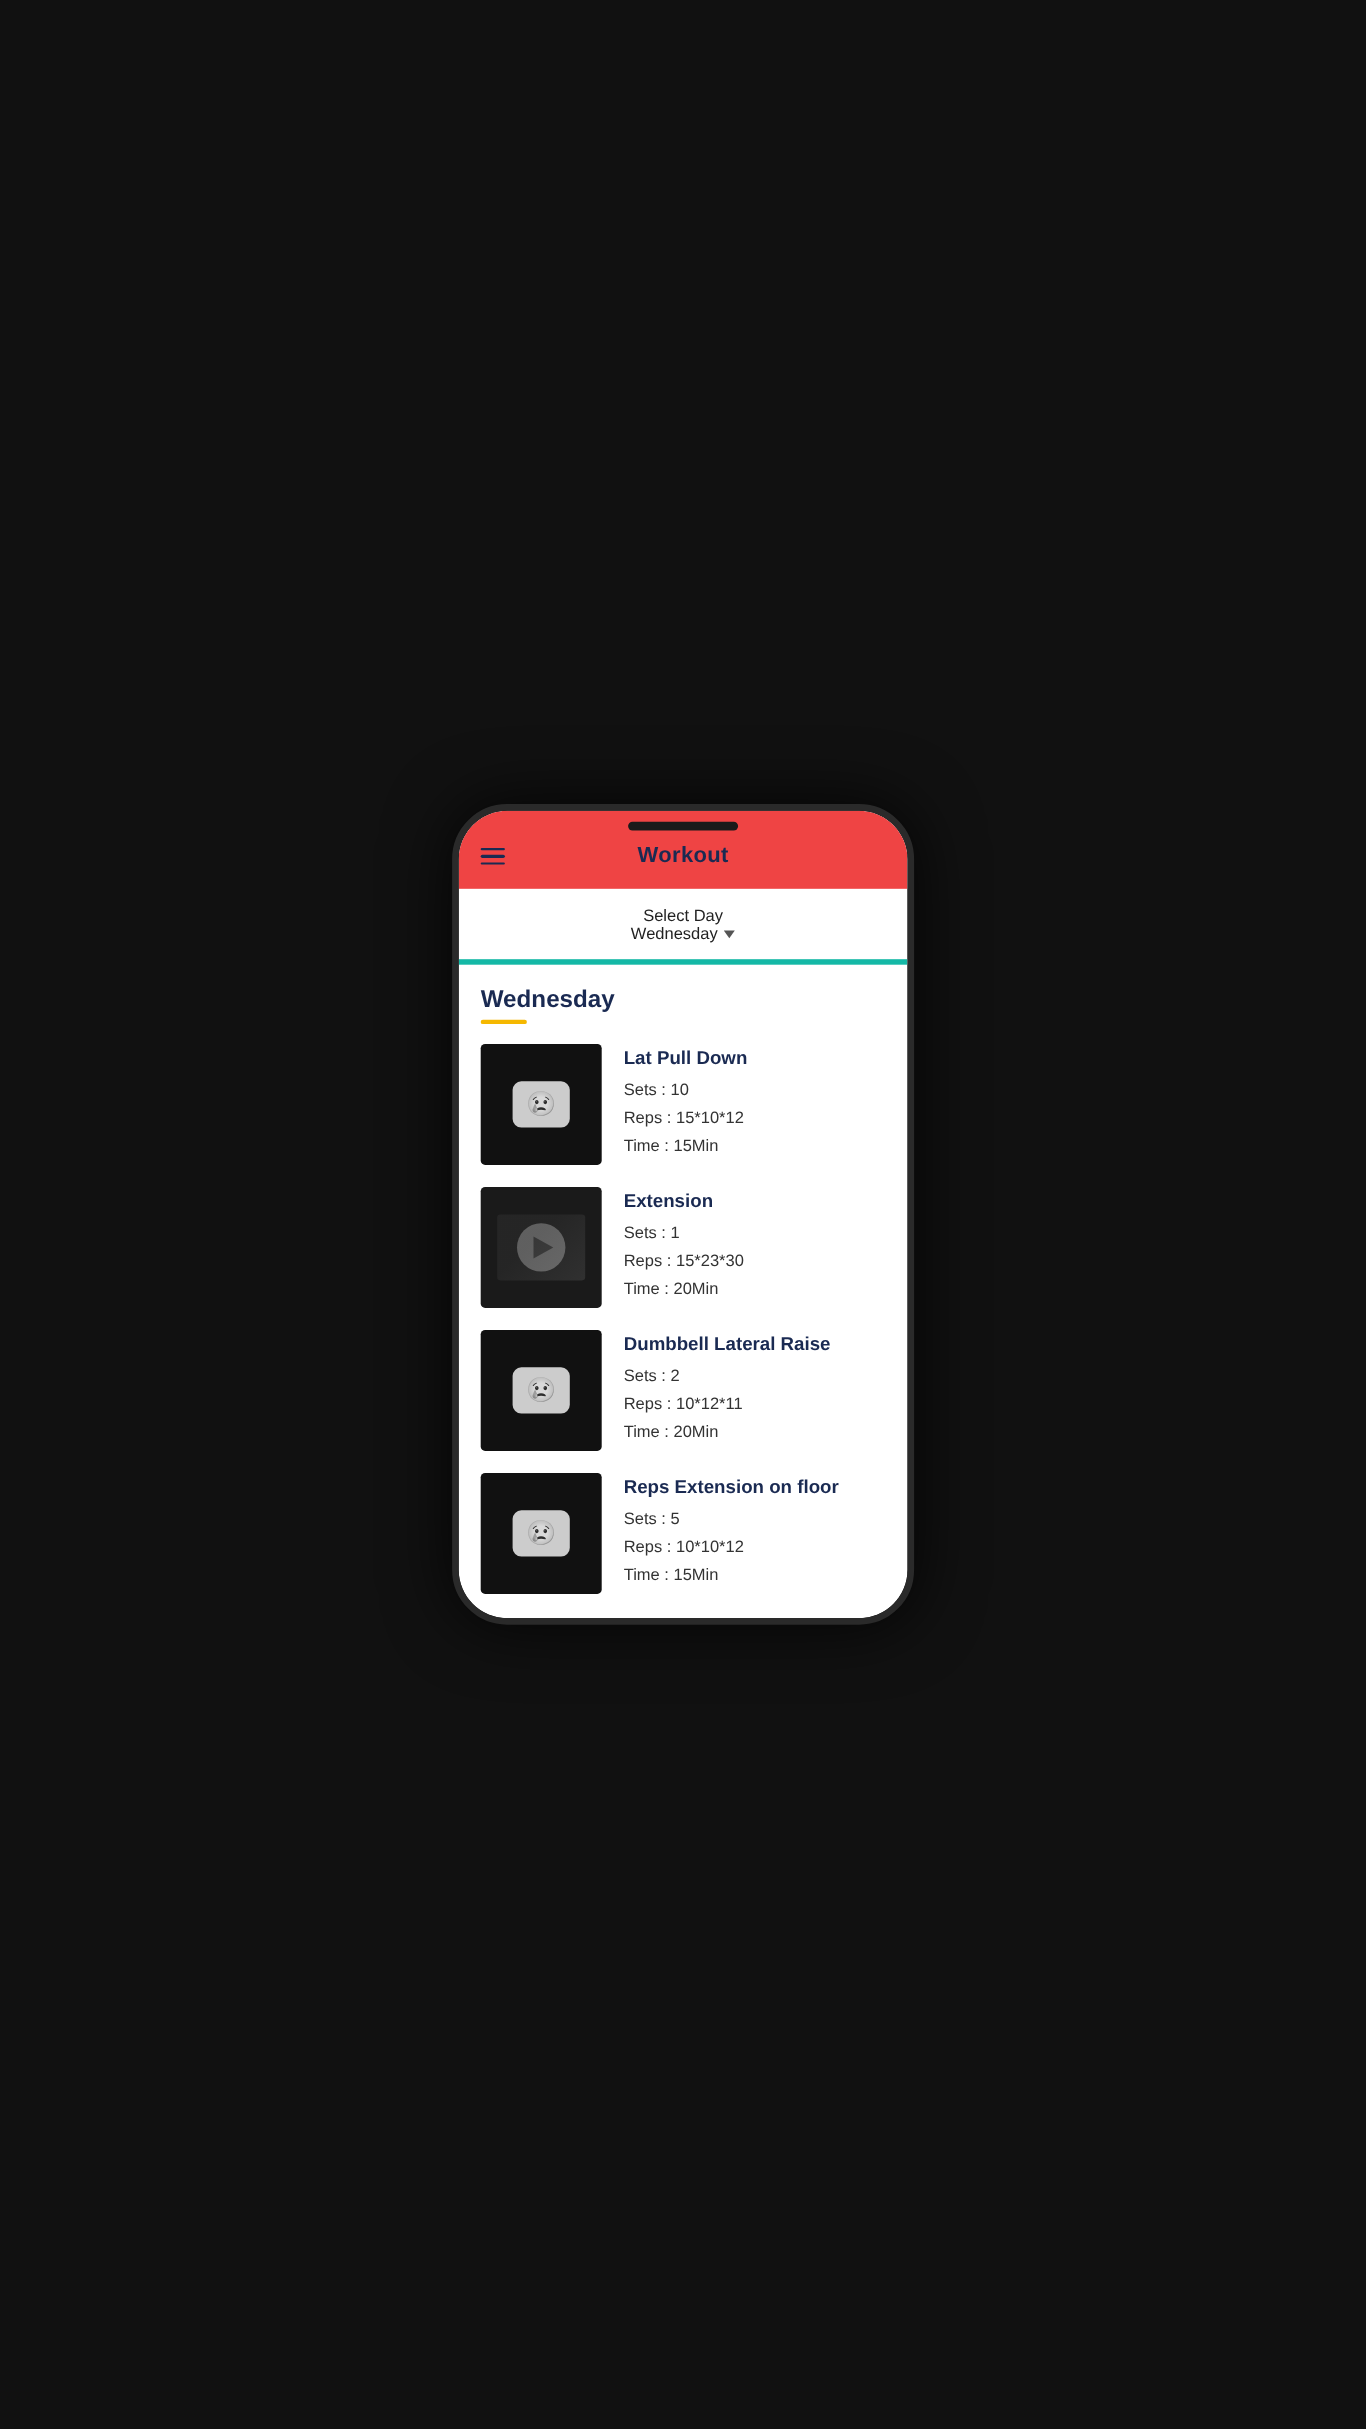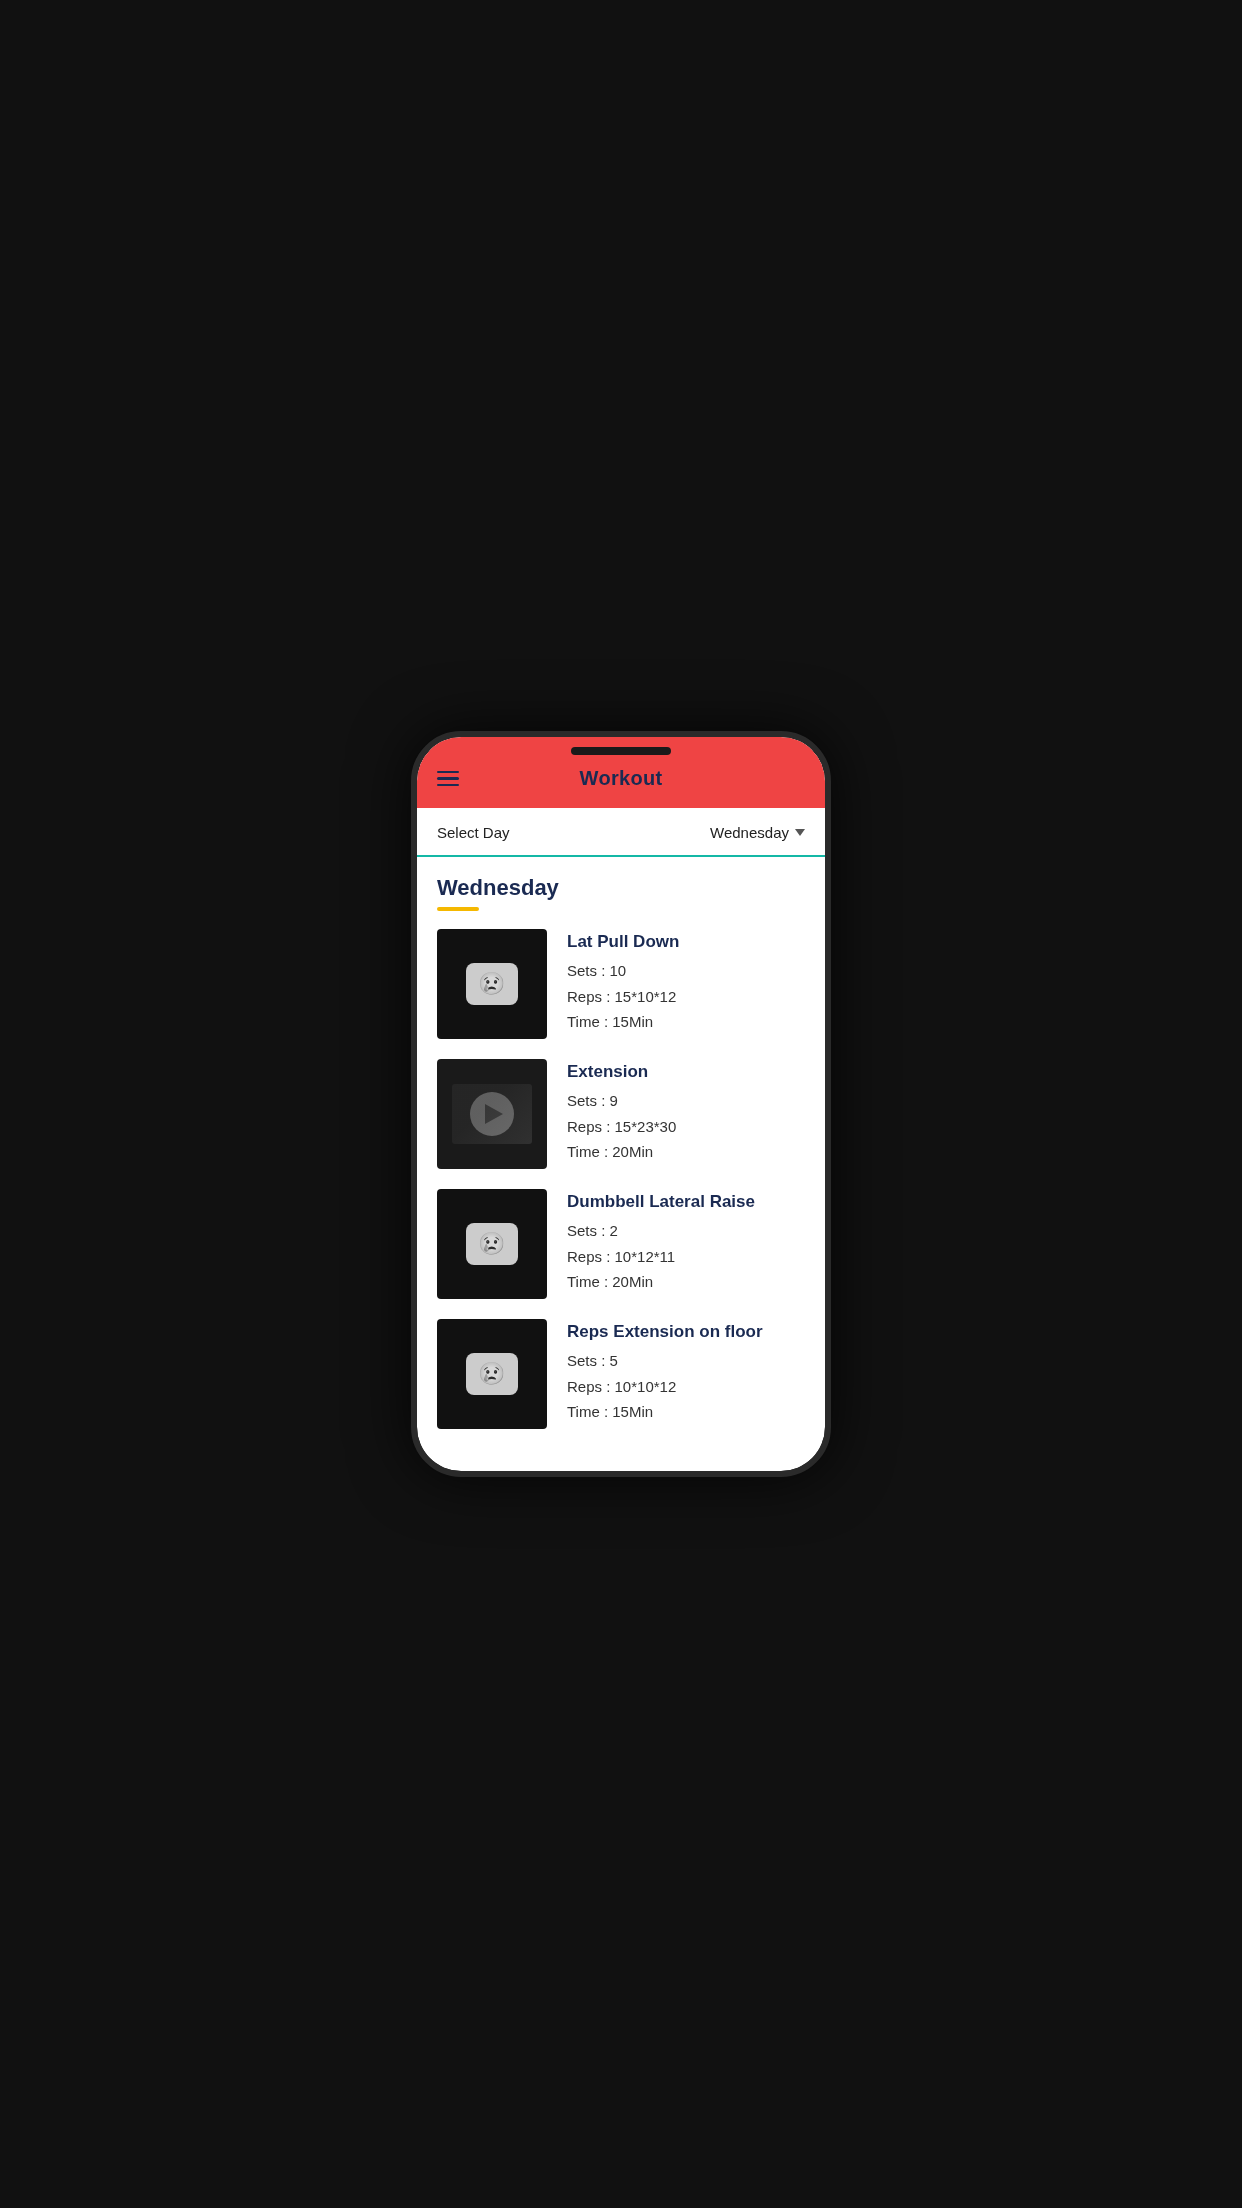--- a/index.html
+++ b/index.html
@@ -81,22 +81,23 @@
       color: #1a2a52;
       letter-spacing: 0.3px;
     }
 
     
     .select-day-row {
       display: flex;
       align-items: center;
       justify-content: space-between;
       padding: 16px 20px 14px;
-      border-bottom: 2px solid #14b8a6;
+      border-bottom: 5px solid #14b8a6;
       flex-shrink: 0;
+      flex-direction: column;
     }
 
     .select-day-label {
       font-size: 15px;
       color: #222;
       font-weight: 400;
     }
 
     .day-dropdown {
       display: flex;
@@ -300,21 +301,21 @@
           <div class="exercise-thumbnail treadmill-bg">
             <div class="treadmill-silhouette">
               <div class="treadmill-inner"></div>
             </div>
             <div class="play-overlay">
               <div class="play-triangle"></div>
             </div>
           </div>
           <div class="exercise-info">
             <div class="exercise-name">Extension</div>
-            <div class="exercise-detail">Sets : 9</div>
+            <div class="exercise-detail">Sets : 1</div>
             <div class="exercise-detail">Reps : 15*23*30</div>
             <div class="exercise-detail">Time : 20Min</div>
           </div>
         </div>
 
         <div class="exercise-item">
           <div class="exercise-thumbnail">
             <div class="sad-face-icon"></div>
           </div>
           <div class="exercise-info">

